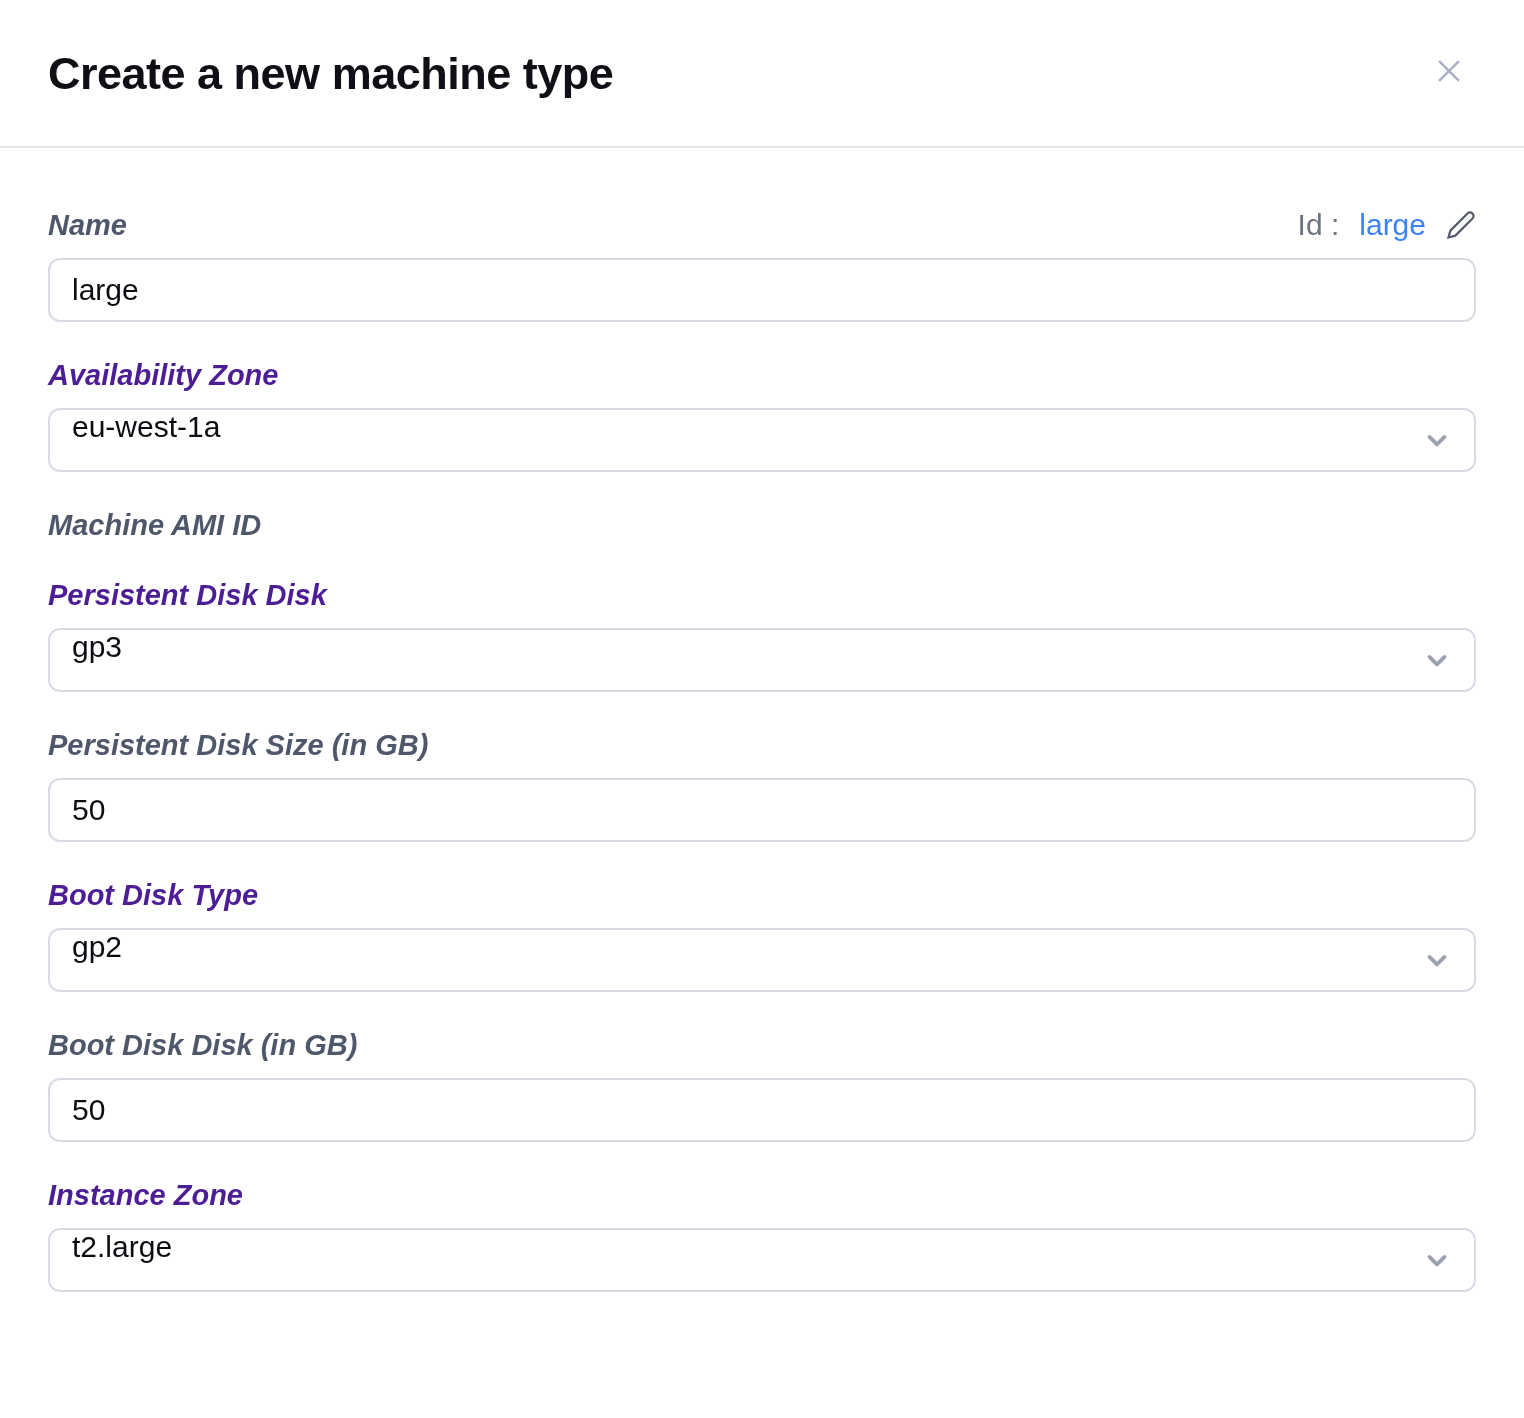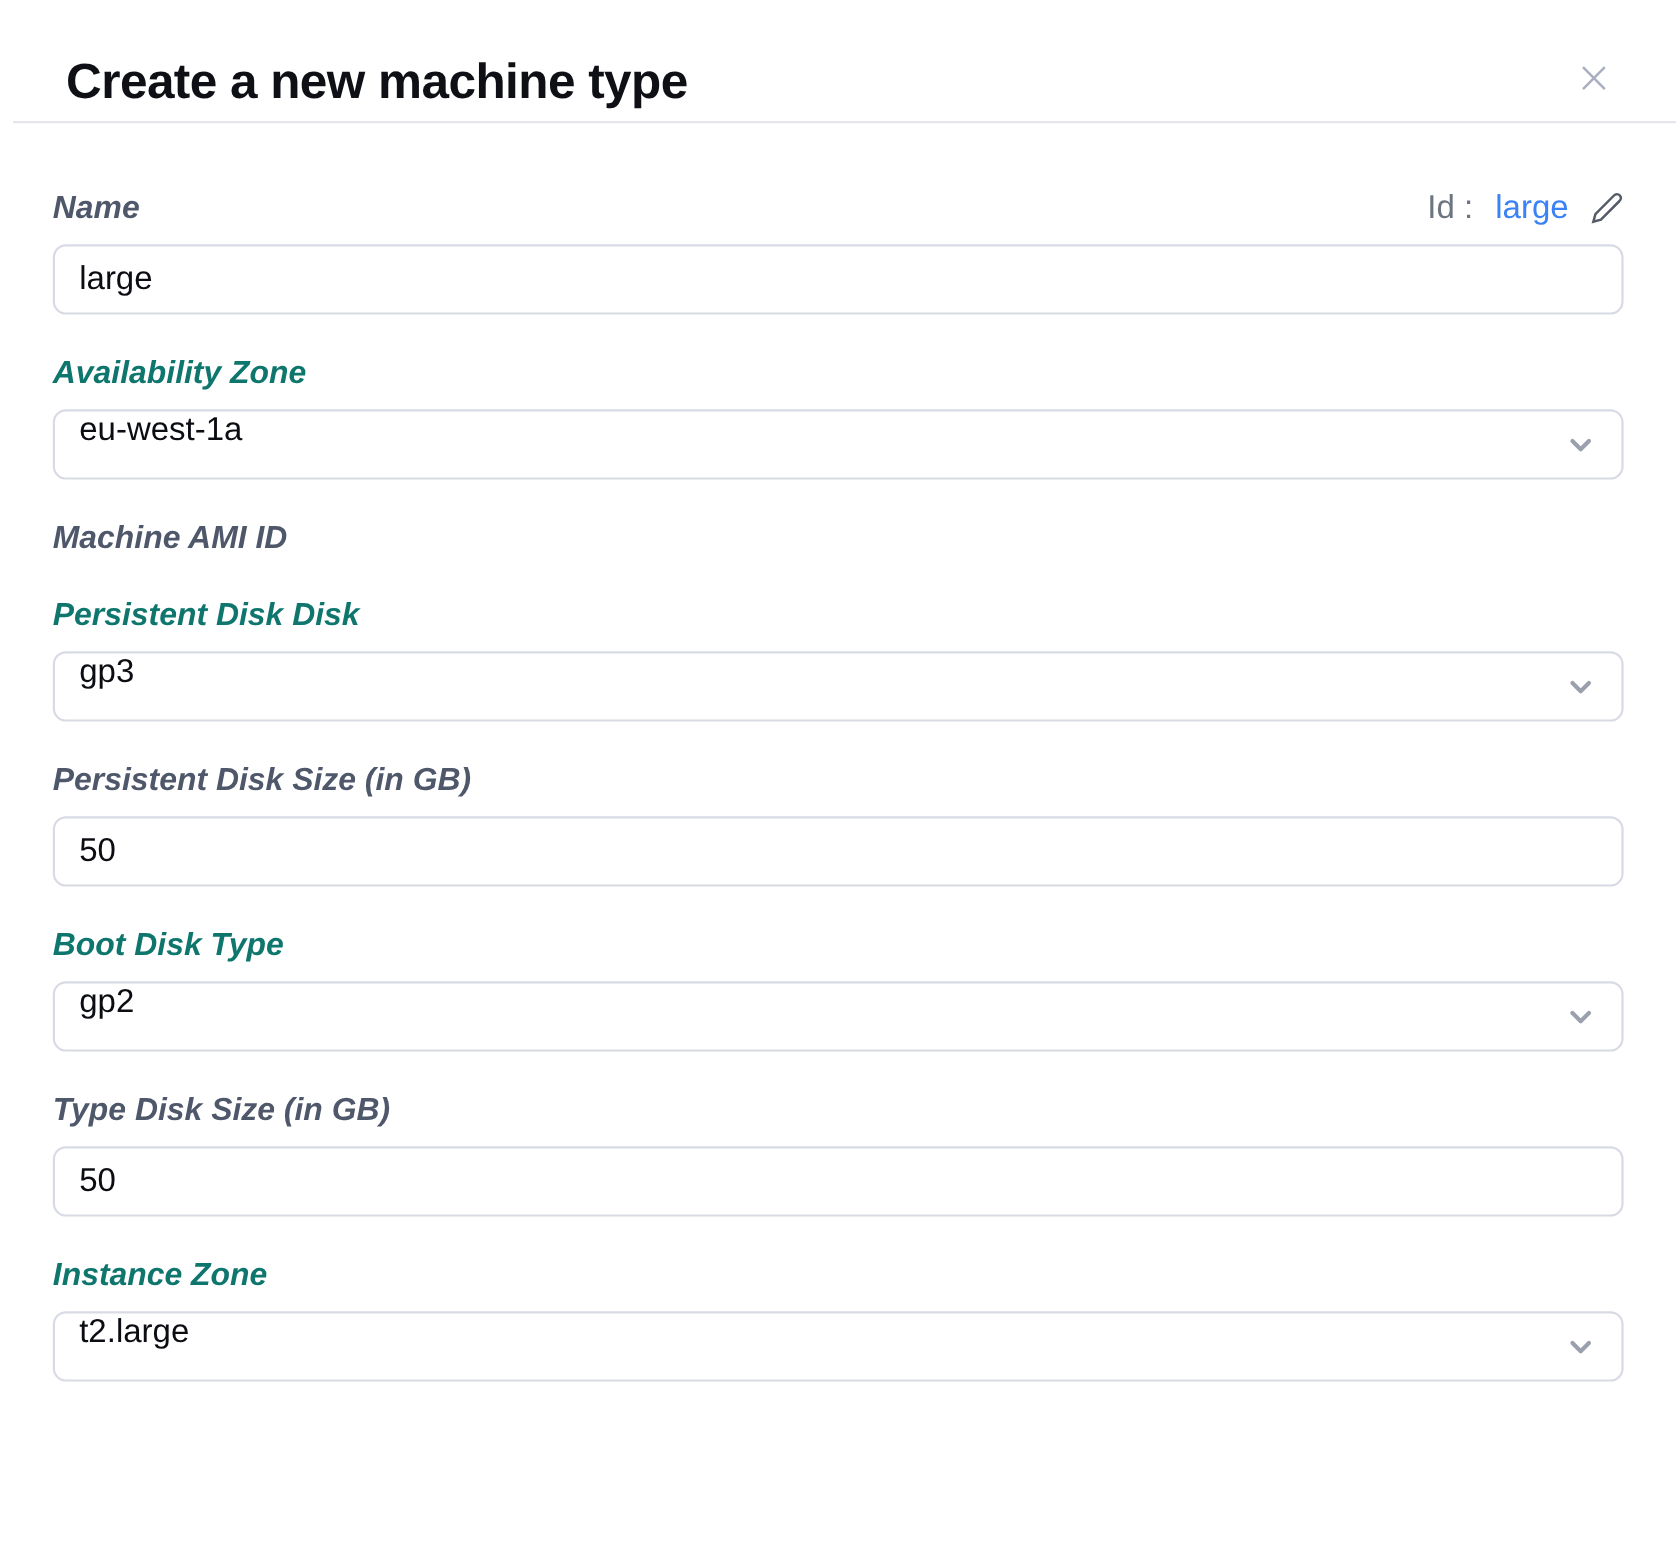--- a/index.html
+++ b/index.html
@@ -9,24 +9,23 @@
     height: 1418px;
     font-family: "Liberation Sans", sans-serif;
     position: relative;
     overflow: hidden;
   }
   .modal { width: 100%; height: 100%; background: #ffffff; }
 
   
   .modal-header {
     position: relative;
-    height: 112px;
+    height: 148px;
     border-bottom: 2px solid #e4e6ec;
     padding: 48px 48px 0 48px;
-    margin-left: 12px;
   }
   .modal-title {
     font-size: 45px;
     font-weight: 700;
     color: #0e1015;
     letter-spacing: -0.5px;
   }
   .close-btn {
     position: absolute;
     top: 52px;
@@ -53,21 +52,21 @@
     line-height: 34px;
     margin-bottom: 16px;
   }
   .field-label {
     font-size: 29px;
     font-weight: 600;
     display: block;
     font-style: italic;
   }
   .label-dark { color: #4f586b; }
-  .label-light { color: #0f766e; }
+  .label-light { color: #4c1d95; }
 
   .id-row {
     display: flex;
     align-items: center;
     gap: 20px;
     font-size: 30px;
   }
   .id-prefix { color: #6d7482; font-weight: 400; }
   .id-value { color: #3b82f6; font-weight: 400; }
   .edit-icon svg { width: 30px; height: 30px; stroke: #555c69; fill: none; stroke-width: 1.8; display: block; }
@@ -196,21 +195,21 @@
         <span class="chevron-wrap">
           <svg viewBox="0 0 24 24">
               <path d="M6 9.5 L12 15.5 L18 9.5"></path>
             </svg>
         </span>
       </div>
     </div>
 
     <div class="field-group">
       <div class="label-row">
-        <label class="field-label label-dark">Type Disk Size (in GB)</label>
+        <label class="field-label label-dark">Boot Disk Disk (in GB)</label>
       </div>
       <input class="text-input" type="text" value="50" style="">
     </div>
 
     <div class="field-group">
       <div class="label-row">
         <label class="field-label label-light">Instance Zone</label>
       </div>
       <div class="select-box">
         <span class="select-value">t2.large</span>

